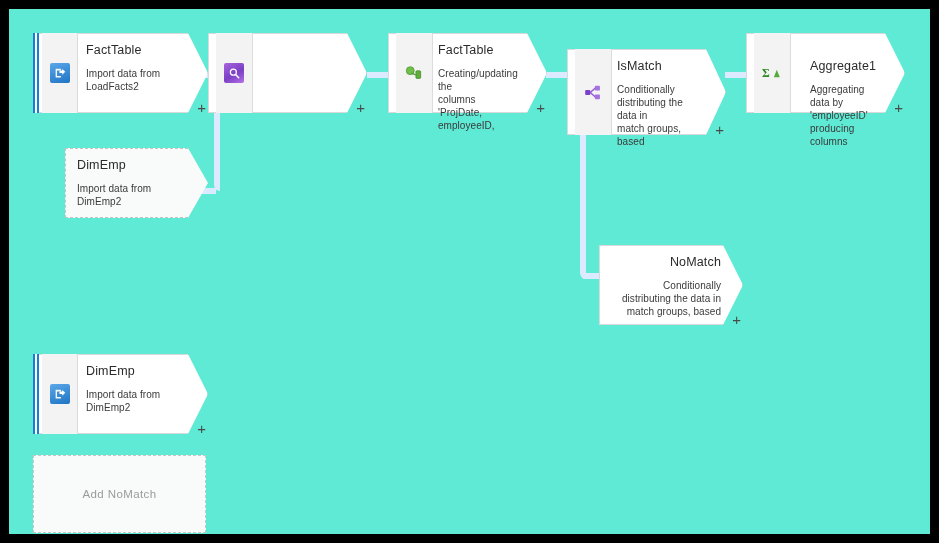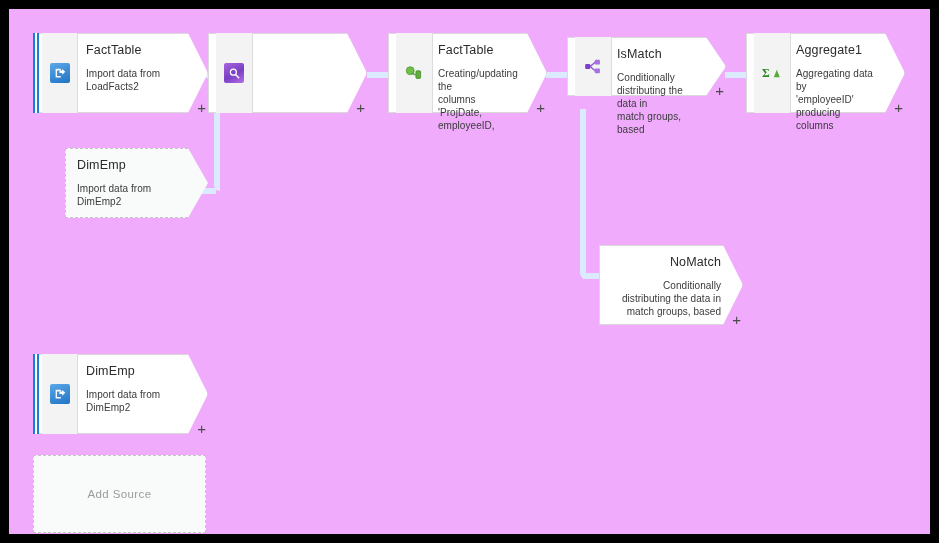--- a/index.html
+++ b/index.html
@@ -18,21 +18,21 @@
     background: #000000;
     overflow: hidden;
   }
 
   #canvas {
     position: absolute;
     left: 9px;
     top: 9px;
     width: 921px;
     height: 525px;
-    background: #f0abfc;
+    background: #5eead4;
     overflow: hidden;
   }
 
   
   .conn {
     position: absolute;
     background: #dbeafe;
   }
   .conn-h { height: 6px; }
   .conn-v { width: 6px; }
@@ -251,21 +251,21 @@
       </div>
       <div class="node-body" style="left:50px;">
         <div class="node-title">FactTable</div>
         <div class="node-desc">Creating/updating the
 columns 'ProjDate,
 employeeID,</div>
       </div>
       <div class="node-plus">+</div>
     </div>
 
-    <div class="node" style="left:558px; top:28px; width:159px; height:59px;">
+    <div class="node" style="left:558px; top:40px; width:159px; height:86px;">
       <div class="node-shape"></div>
       <div class="node-gutter" style="left:8px; width:36px;">
         <span>
           <svg class="ic" width="19" height="17" viewBox="0 0 20 18" aria-hidden="true">
             <path d="M6.5 9 L12 4.3 M6.5 9 L12 13.7" stroke="#8e58d6" stroke-width="1.5" fill="none"></path>
             <rect x="1.2" y="6.4" width="5.4" height="5.2" rx="1" fill="#7b3fc9"></rect>
             <rect x="11.4" y="1.8" width="5.4" height="5.2" rx="1" fill="#a672e2"></rect>
             <rect x="11.4" y="11" width="5.4" height="5.2" rx="1" fill="#a672e2"></rect>
           </svg>
         </span>
@@ -282,21 +282,21 @@
     <div class="node" style="left:737px; top:24px; width:159px; height:80px;">
       <div class="node-shape"></div>
       <div class="node-gutter" style="left:8px; width:36px;">
         <span>
           <svg class="ic" width="20" height="16" viewBox="0 0 22 16" aria-hidden="true">
             <text x="0" y="12.5" font-family="'Liberation Serif', serif" font-size="13" font-weight="700" fill="#2f8a24">Σ</text>
             <path d="M13 12.6 L16.3 4.4 L19.6 12.6 Z" fill="#55ab38"></path>
           </svg>
         </span>
       </div>
-      <div class="node-body" style="left:50px;">
+      <div class="node-body" style="left:64px;margin-top:16px;">
         <div class="node-title">Aggregate1</div>
         <div class="node-desc">Aggregating data by
 'employeeID'
 producing columns</div>
       </div>
       <div class="node-plus">+</div>
     </div>
 
     <div class="node plain" style="left:590px; top:236px; width:144px; height:80px;text-align:right;">
       <div class="node-shape"></div>
@@ -324,17 +324,17 @@
       </div>
       <div class="node-body">
         <div class="node-title">DimEmp</div>
         <div class="node-desc">Import data from
 DimEmp2</div>
       </div>
       <div class="node-plus">+</div>
     </div>
 
     <div class="addsource" style="left:24px; top:446px; width:173px; height:78px;">
-      <span class="addsource-label">Add Source</span>
+      <span class="addsource-label">Add NoMatch</span>
     </div>
 
   </div>
 </div>
 
 </body></html>

